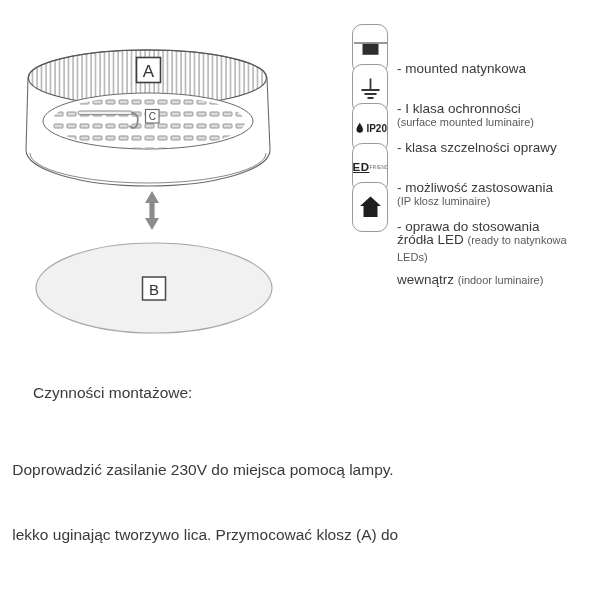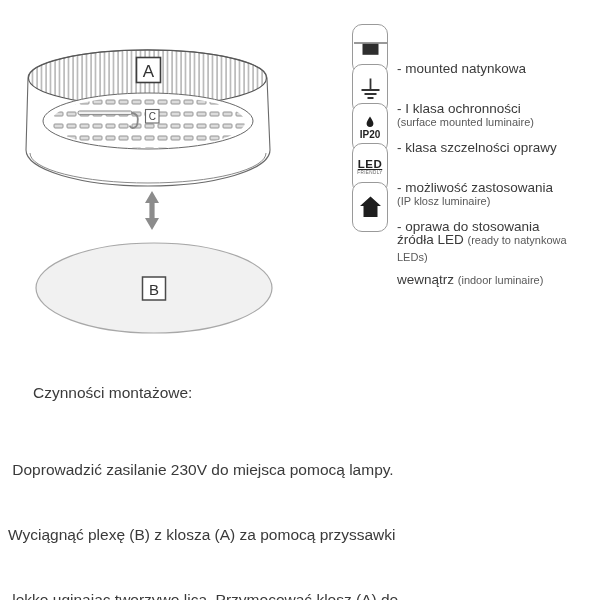--- a/index.html
+++ b/index.html
@@ -6,21 +6,21 @@
   #page{position:relative;width:600px;height:600px;background:#fff;overflow:hidden;
         font-family:"Liberation Sans", sans-serif;color:#3a3a3a;}
 
   
   #lamp-figure{position:absolute;left:0;top:0;}
 
   
   #features{position:absolute;left:352px;top:24px;width:246px;}
   .feat{display:flex;align-items:flex-start;height:35px;margin-bottom:4.5px;}
   .ficon{flex:0 0 36px;width:36px;height:50px;border:1.6px solid #9a9a9a;border-radius:10px;
-         background:#fff;display:flex;flex-direction:column;align-items:center;justify-content:center;
+         background:#fff;display:flex;flex-direction:row;align-items:center;justify-content:center;
          box-sizing:border-box;overflow:hidden;}
   .ftext{padding-left:9px;padding-top:1px;white-space:pre-wrap;}
   .pl-line{font-size:13.5px;line-height:16.5px;color:#3a3a3a;}
   .en{font-size:11px;color:#595959;}
   .ip-label{font-size:10px;font-weight:bold;color:#222;line-height:10px;margin-top:1px;}
   .led-label{font-size:11.5px;font-weight:bold;color:#222;line-height:11px;letter-spacing:.5px;text-decoration:underline;}
   .led-sub{font-size:4.6px;color:#666;line-height:6px;letter-spacing:.4px;}
 
   
   #section-heading{position:absolute;left:8px;top:384px;font-size:15.5px;color:#3a3a3a;margin-left:25px;}
@@ -146,21 +146,20 @@
         <div class="pl-line"><span>wewnątrz </span><span class="en">(indoor luminaire)</span></div>
       </div>
     </div>
 
   </div>
 
   <div id="section-heading">Czynności montażowe:</div>
 
   <div id="instructions">
     <div> Doprowadzić zasilanie 230V do miejsca pomocą lampy.</div>
-    <div>Wyciągnąć plexę (B) z klosza (A) za pomocą przyssawki</div>
     <div> lekko uginając tworzywo lica. Przymocować klosz (A) do</div>
     
     
     
     
     
   </div>
 
 </div>
 

